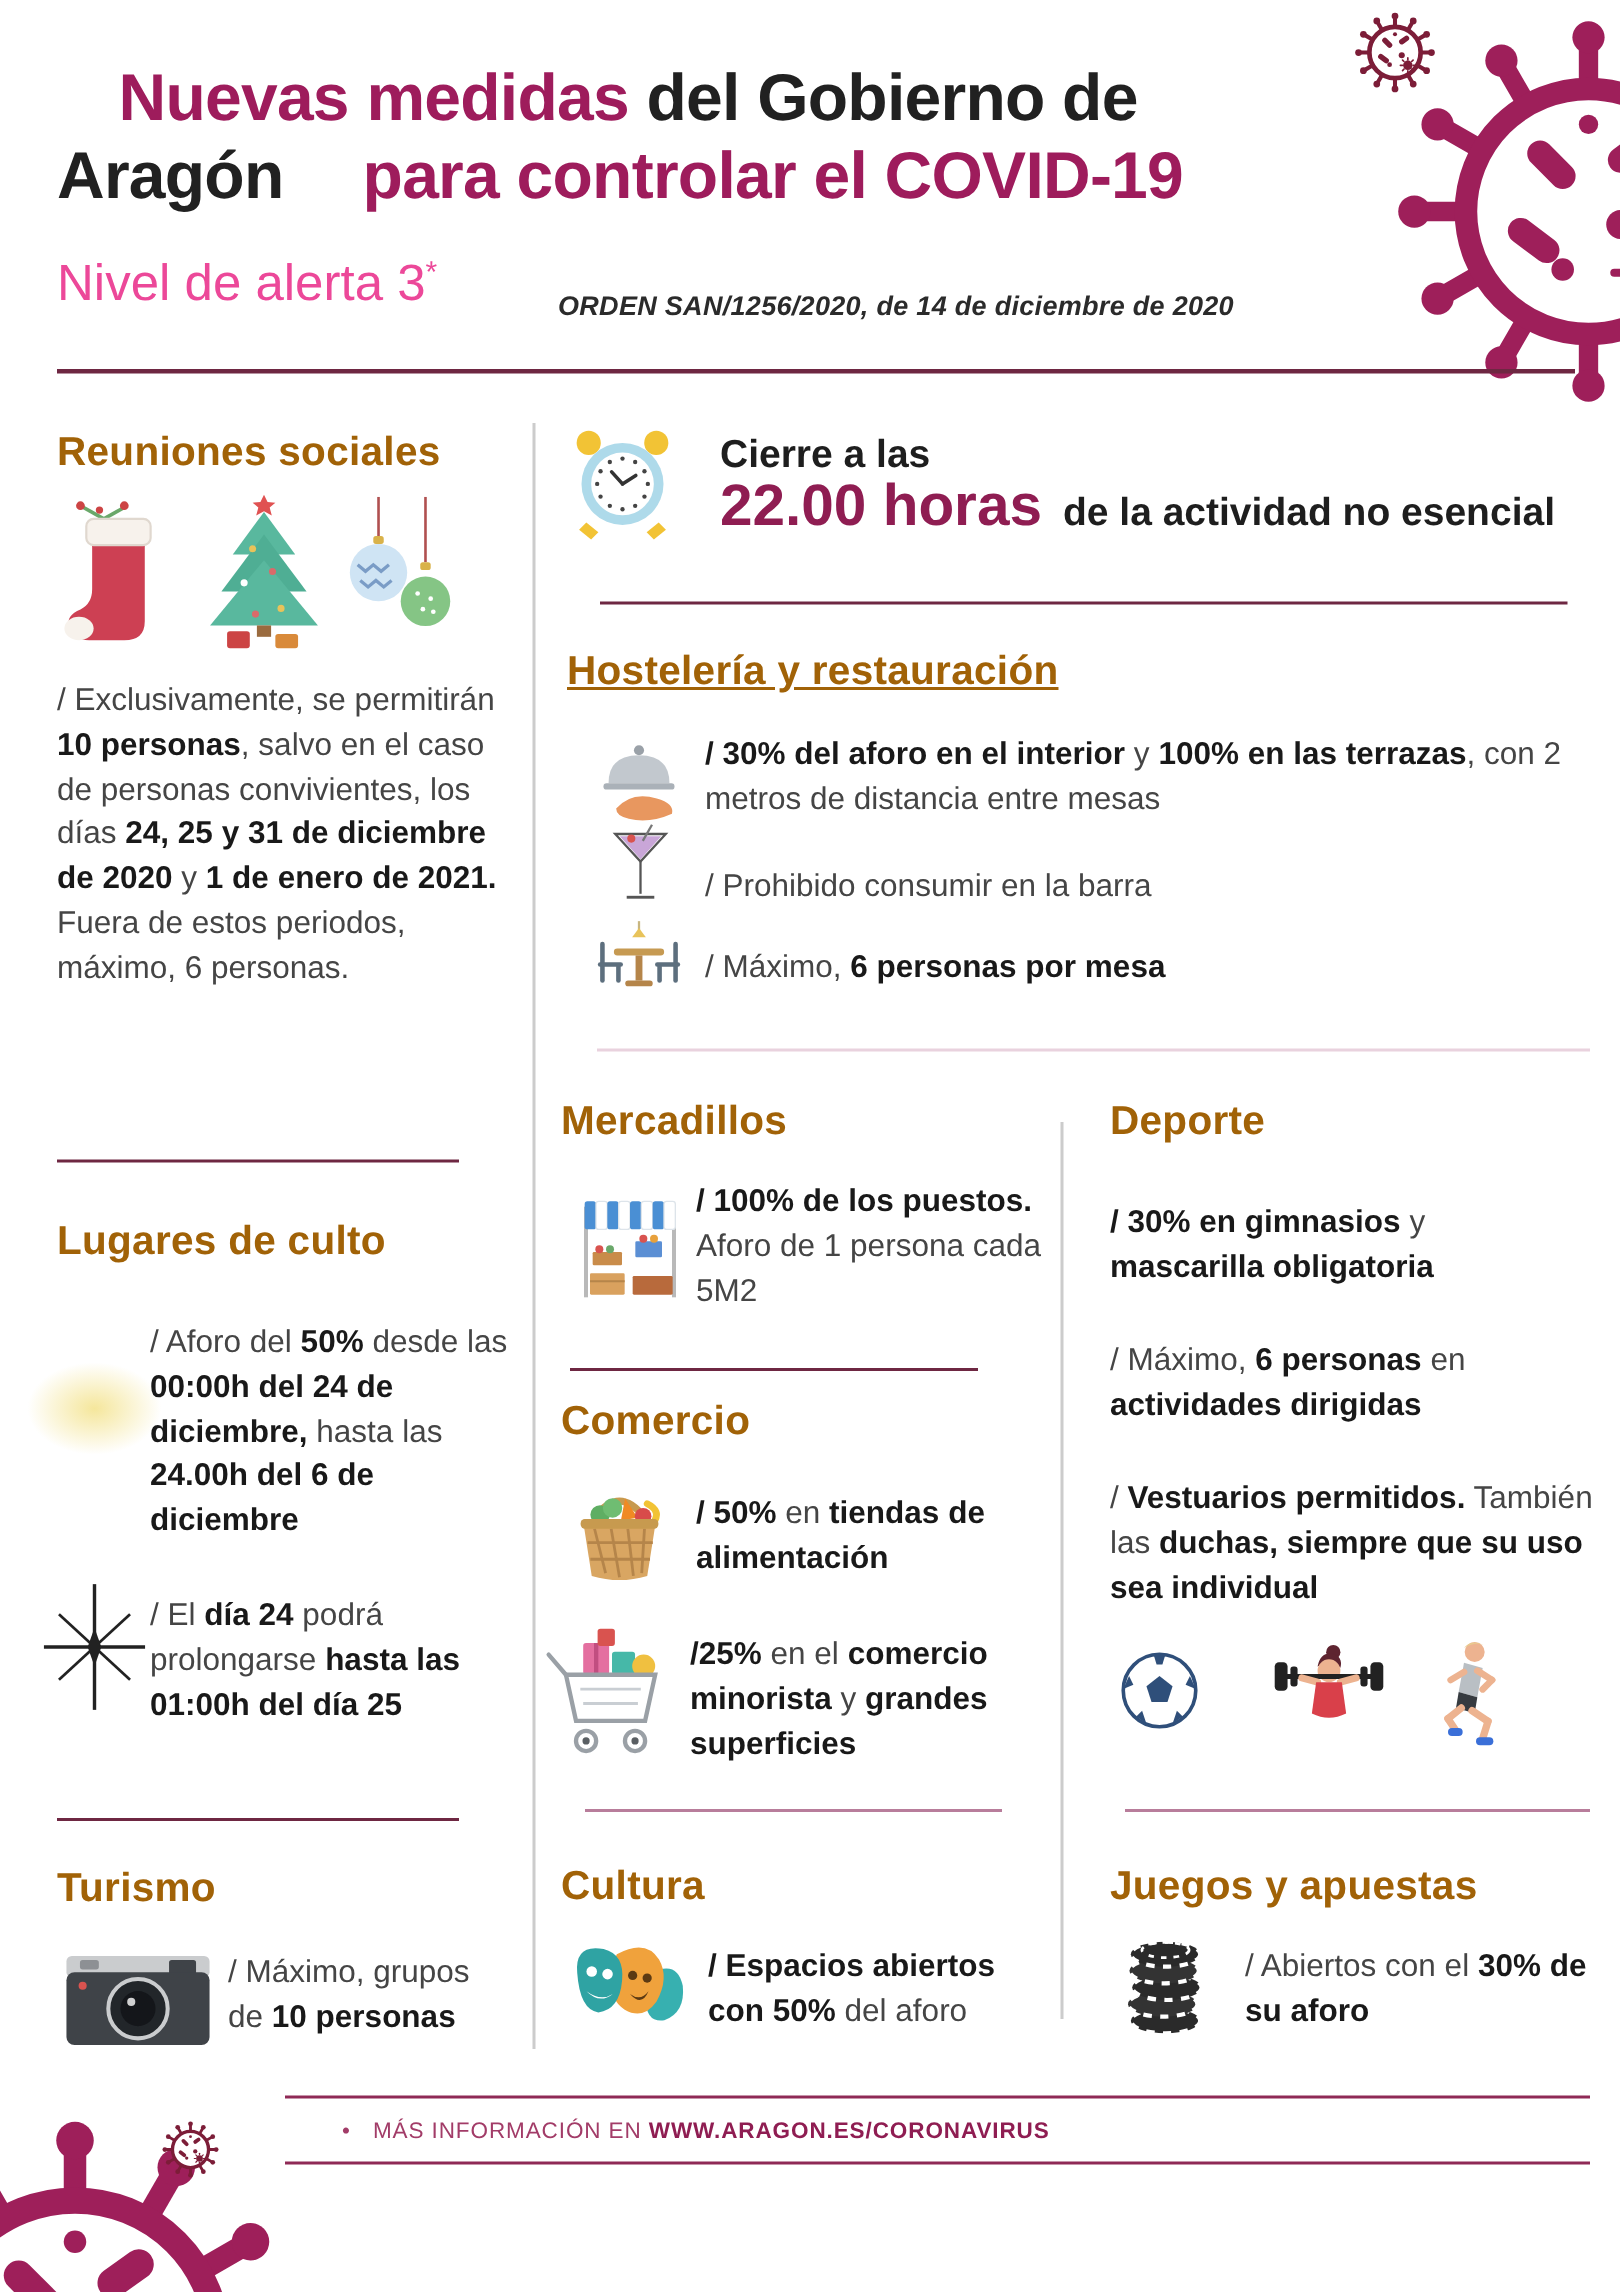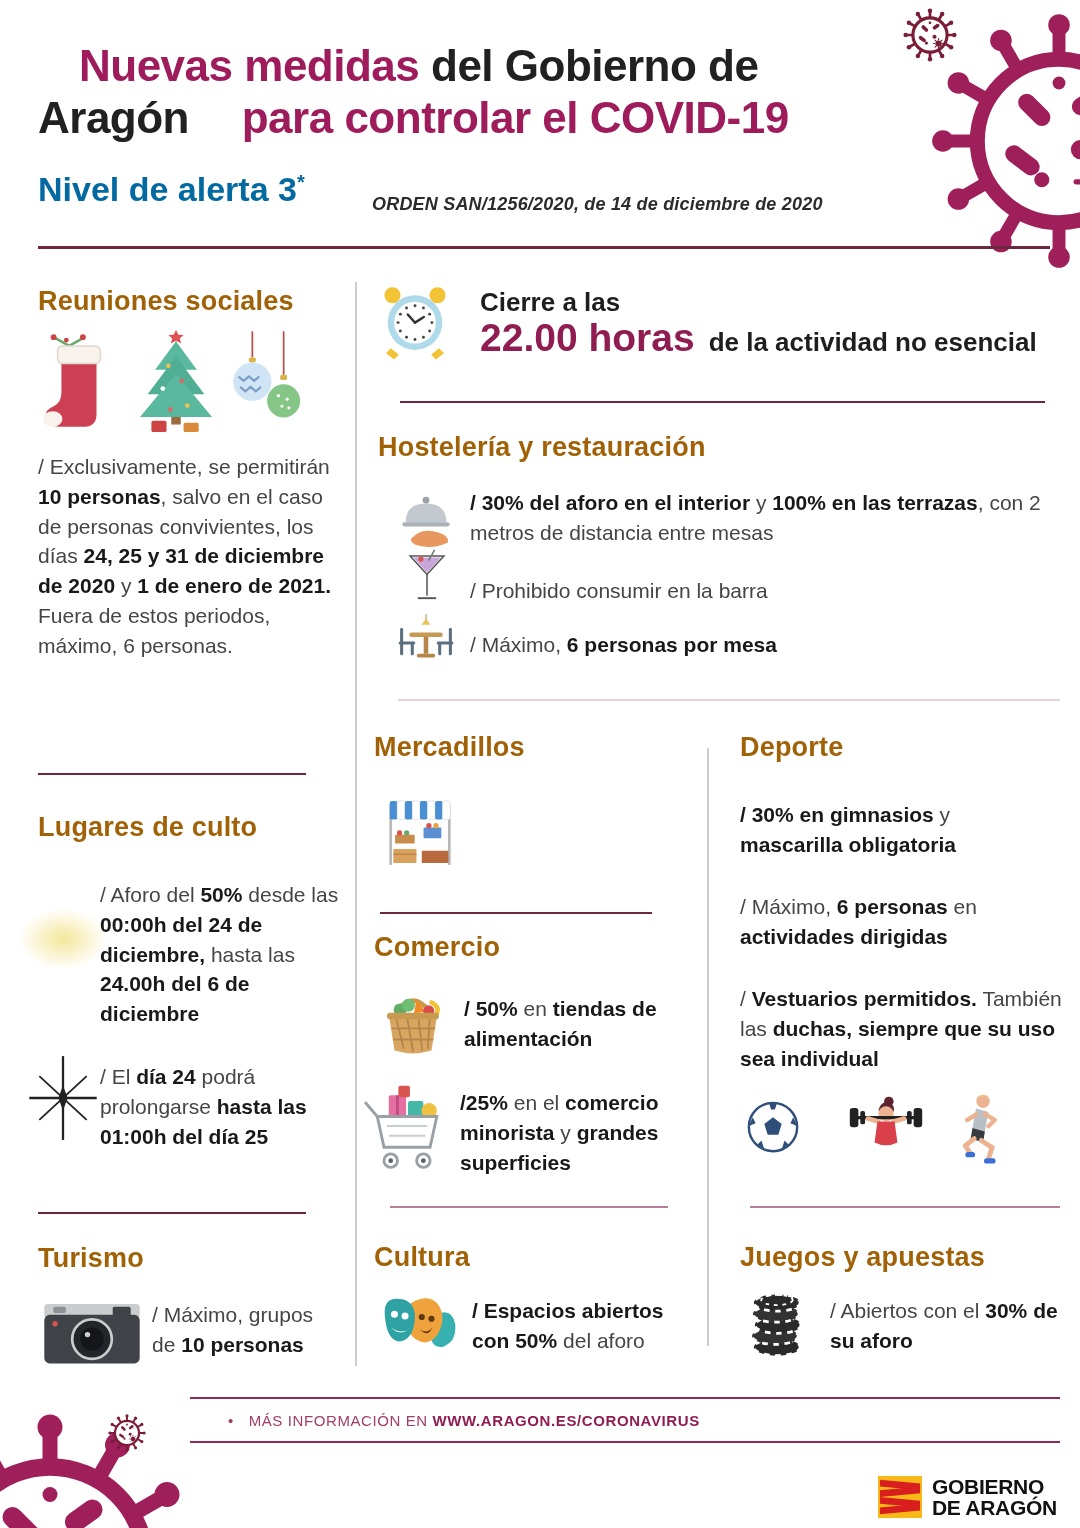--- a/index.html
+++ b/index.html
@@ -2,21 +2,21 @@
 <html><head>
 <meta charset="utf-8">
 <style>
   html,body{margin:0;padding:0;background:#e9e9e9;}
   .page{position:relative;width:1080px;height:1528px;background:#ffffff;overflow:hidden;
         font-family:"Liberation Sans",sans-serif;color:#3f3f3f;margin:0 auto;}
   .abs{position:absolute;}
   
   .main-title{font-size:44px;font-weight:700;line-height:1.18;color:#212121;letter-spacing:-0.5px;}
   .main-title .acc{color:#9e1c5c;margin-left:41px;}
-  .alert{font-size:34px;font-weight:700;color:#0369a1;}
+  .alert{font-size:34px;font-weight:400;color:#ec4899;}
   .alert sup{font-size:20px;}
   .order-ref{font-size:18px;font-style:italic;font-weight:600;color:#2b2b2b;letter-spacing:0.2px;}
   .sec-title{font-size:27px;font-weight:700;color:#a16207;letter-spacing:0.2px;}
   .body-text{font-size:21px;line-height:1.42;color:#454545;font-weight:400;}
   .body-text .bold{font-weight:700;color:#191919;}
   .closure-pre{font-size:26px;font-weight:700;color:#1e1e1e;}
   .closure-time{font-size:39px;font-weight:700;color:#8f1d52;}
   .closure-suf{font-size:26px;font-weight:700;color:#1e1e1e;margin-left:14px;}
   
   .rule{position:absolute;height:2px;background:#6e2742;}
@@ -213,21 +213,21 @@
     <line x1="46" y1="52" x2="37" y2="42" stroke="#333" stroke-width="3" stroke-linecap="round"></line>
     <line x1="46" y1="52" x2="57" y2="45" stroke="#333" stroke-width="3" stroke-linecap="round"></line>
   </svg>
   <div class="abs closure-pre" style="left:480px;top:287px;">Cierre a las</div>
   <div class="abs" style="left:480px;top:316px;display:flex;align-items:baseline;width:580px;">
     <span class="closure-time">22.00 horas</span>
     <span class="closure-suf">de la actividad no esencial</span>
   </div>
   <div class="rule" style="left:400px;top:401px;width:645px;"></div>
 
-  <div class="abs sec-title" style="left:378px;top:432px;">Hostelería y restauración</div>
+  <div class="abs sec-title" style="left:378px;top:432px;text-decoration:underline;">Hostelería y restauración</div>
   <svg class="abs" viewBox="0 0 64 78" style="left:398px;top:490px;width:56px;height:66px;">
     <circle cx="32" cy="12" r="4" fill="#9aa1a8"></circle>
     <path d="M8,38 Q8,16 32,16 Q56,16 56,38 Z" fill="#c2c8ce"></path>
     <rect x="4" y="38" width="56" height="5" rx="2.5" fill="#aab1b8"></rect>
     <path d="M14,58 Q26,44 46,50 Q60,54 58,62 Q40,70 24,66 Q14,64 14,58 Z" fill="#e8975f"></path>
   </svg>
   <div class="abs body-text" style="left:470px;top:488px;width:578px;"><span class="bold">/ 30% del aforo en el interior</span><span> y </span><span class="bold">100% en las terrazas</span><span>, con 2 metros de distancia entre mesas</span></div>
   <svg class="abs" viewBox="0 0 60 80" style="left:404px;top:548px;width:46px;height:62px;">
     <polygon points="12,12 48,12 30,32" fill="#c9a6d8"></polygon>
     <path d="M8,10 L52,10 L30,34 Z" fill="none" stroke="#555" stroke-width="2"></path>
@@ -272,20 +272,21 @@
     <rect x="44" y="40" width="20" height="12" rx="1" fill="#5b8fd4"></rect>
     <circle cx="50" cy="38" r="3" fill="#d9534f"></circle>
       <circle cx="58" cy="38" r="3" fill="#e8a13c"></circle>
     <rect x="12" y="48" width="22" height="10" rx="1" fill="#c98c4a"></rect>
     <circle cx="17" cy="46" r="3" fill="#d9534f"></circle>
       <circle cx="25" cy="46" r="3" fill="#6aa86a"></circle>
     <rect x="10" y="64" width="26" height="16" rx="1" fill="#d9a15e"></rect>
     <rect x="42" y="66" width="30" height="14" rx="1" fill="#b86a3c"></rect>
     <line x1="10" y1="70" x2="36" y2="70" stroke="#b5854a" stroke-width="1.5"></line>
   </svg>
+  <div class="abs body-text" style="left:464px;top:786px;width:232px;"><span class="bold">/ 100% de los puestos.</span><span> Aforo de 1 persona cada 5M2</span></div>
   <div class="rule" style="left:380px;top:912px;width:272px;"></div>
 
   <div class="abs sec-title" style="left:374px;top:932px;">Comercio</div>
   <svg class="abs" viewBox="0 0 80 80" style="left:376px;top:984px;width:74px;height:74px;">
     <path d="M22,30 Q40,6 58,30" stroke="#c79a4f" stroke-width="5" fill="none"></path>
     <circle cx="26" cy="28" r="7" fill="#5fae63"></circle>
       <circle cx="35" cy="23" r="7" fill="#6fbd72"></circle>
     <polygon points="44,16 53,30 41,32" fill="#f08a24"></polygon>
     <circle cx="57" cy="29" r="6" fill="#d84b4a"></circle>
     <path d="M60,20 Q70,25 65,33" stroke="#f2c335" stroke-width="5" fill="none" stroke-linecap="round"></path>
@@ -397,27 +398,14 @@
   </svg>
   <div class="abs body-text" style="left:830px;top:1296px;width:236px;"><span>/ Abiertos con el </span><span class="bold">30% de su aforo</span></div>
 
   <div class="rule-footer" style="left:190px;top:1397px;width:870px;"></div>
   <div class="abs footer-info" style="left:228px;top:1412px;text-align:right;">
     <span>•</span>
     <span style="margin-left:10px;"><span>MÁS INFORMACIÓN EN </span><span class="bold">WWW.ARAGON.ES/CORONAVIRUS</span></span>
   </div>
   <div class="rule-footer" style="left:190px;top:1441px;width:870px;"></div>
 
-  <div class="abs" style="left:878px;top:1474px;display:flex;align-items:center;gap:10px;">
-    <svg viewBox="0 0 46 48" style="width:44px;height:46px;">
-      <rect x="0" y="2" width="46" height="44" fill="#f7b917"></rect>
-      <polygon points="2,6 44,10 44,17 2,13" fill="#d81e1e"></polygon>
-      <polygon points="2,17 44,13 44,20 2,24" fill="#d81e1e"></polygon>
-      <polygon points="2,24 44,28 44,35 2,31" fill="#d81e1e"></polygon>
-      <polygon points="2,35 44,31 44,38 2,42" fill="#d81e1e"></polygon>
-    </svg>
-    <div class="logo-text">
-      <div>GOBIERNO</div>
-      <div>DE ARAGÓN</div>
-    </div>
-  </div>
 
 </div>
 
 </body></html>

